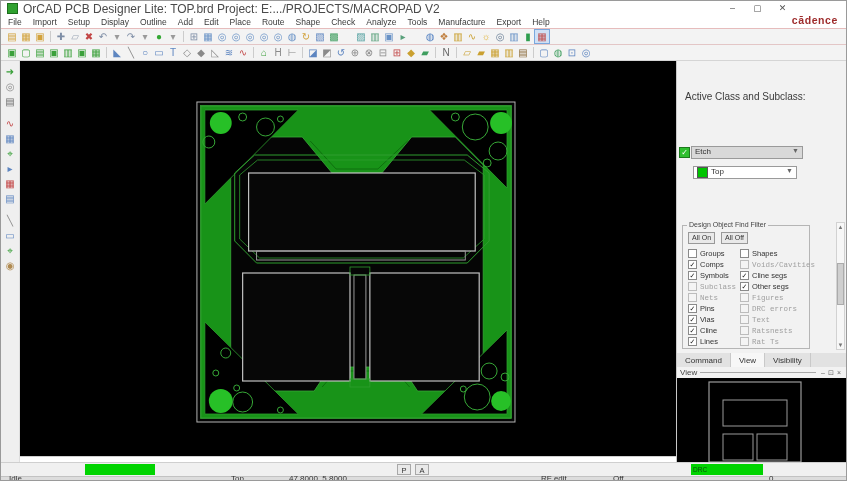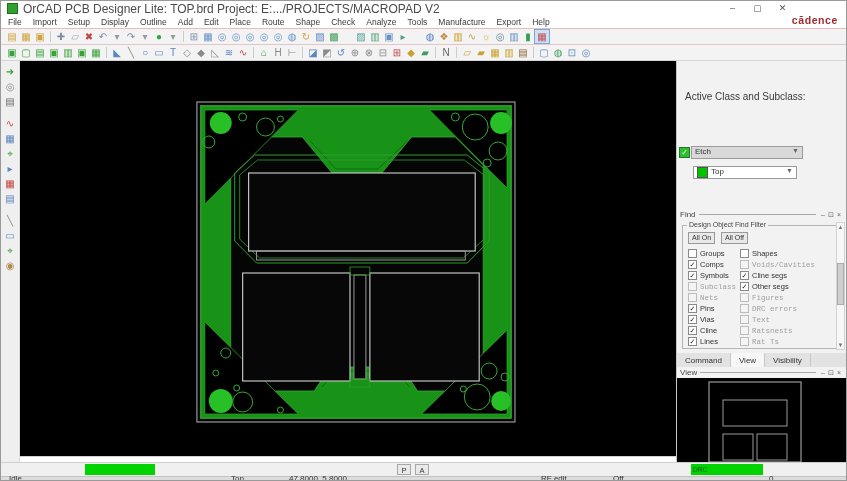--- a/index.html
+++ b/index.html
@@ -44,21 +44,21 @@
           padding:0 3px;font-size:8px;box-sizing:border-box;cursor:pointer;margin-top:41px;}
   .select .lbl{flex:1;}
   .select .arrow{color:#666;font-size:7px;}
   .sel-class{position:absolute;left:14px;top:44px;width:112px;background:#d9d9d9;}
   .sub-row{position:absolute;left:2px;top:64px;display:flex;align-items:center;}
   .gcb{width:9px;height:9px;background:#2fbf2f;border:1px solid #1c7a1c;color:#fff;font-size:8px;line-height:9px;
        text-align:center;margin-right:3px;cursor:pointer;}
   .swatch{width:9px;height:9px;border:1px solid #555;margin-right:3px;}
   .sel-sub{width:104px;}
   .find-panel{position:absolute;top:148px;left:0;right:0;height:144px;background:#f2f2f2;border-bottom:1px solid #bdbdbd;}
-  .groupbox{position:absolute;left:5px;top:16px;width:126px;height:122px;border:1px solid #b5b5b5;padding-left:32px;}
+  .groupbox{position:absolute;left:5px;top:16px;width:126px;height:122px;border:1px solid #b5b5b5;}
   .groupbox-title{position:absolute;top:-5px;left:4px;background:#f2f2f2;padding:0 2px;font-size:7px;color:#444;white-space:nowrap;}
   .btn{display:inline-block;border:1px solid #999;background:#e9e9e9;font-size:7px;padding:0 3px;height:10px;
        line-height:10px;cursor:pointer;}
   .allon{position:absolute;left:5px;top:6px;}
   .alloff{position:absolute;left:38px;top:6px;}
   .cbcol{position:absolute;top:22px;}
   .cbcol.left{left:5px;} .cbcol.right{left:57px;}
   .cbrow{display:flex;align-items:center;height:11px;cursor:pointer;}
   .cb{width:7px;height:7px;border:1px solid #8a8a8a;background:#fff;margin-right:3px;font-size:7px;line-height:7px;
       text-align:center;color:#222;flex:0 0 auto;}
@@ -304,27 +304,20 @@
           <span class="gcb">✓</span>
           <div class="select sel-sub">
             <span class="swatch" style="background: rgb(0, 196, 0);"></span>
             <span class="lbl">Top</span>
             <span class="arrow">▼</span>
           </div>
         </div>
       </div>
 
       <div class="find-panel">
-        <div class="panel-header">
-          <span class="panel-title">Find</span>
-          <span class="hline"></span>
-          <span class="hbtn">–</span>
-          <span class="hbtn">⊡</span>
-          <span class="hbtn">×</span>
-        </div>
         <div class="groupbox">
           <span class="groupbox-title">Design Object Find Filter</span>
           <span class="btn allon">All On</span>
           <span class="btn alloff">All Off</span>
           <div class="cbcol left">
               <div class="cbrow">
                 <span class="cb"></span>
                 <span class="cblabel">Groups</span>
               </div>
               <div class="cbrow">

